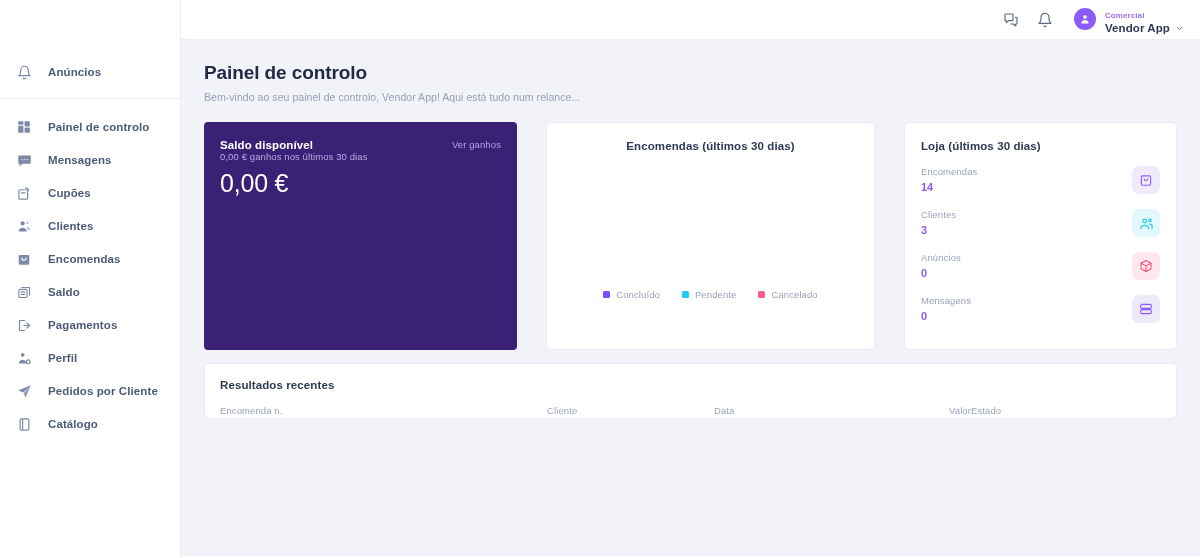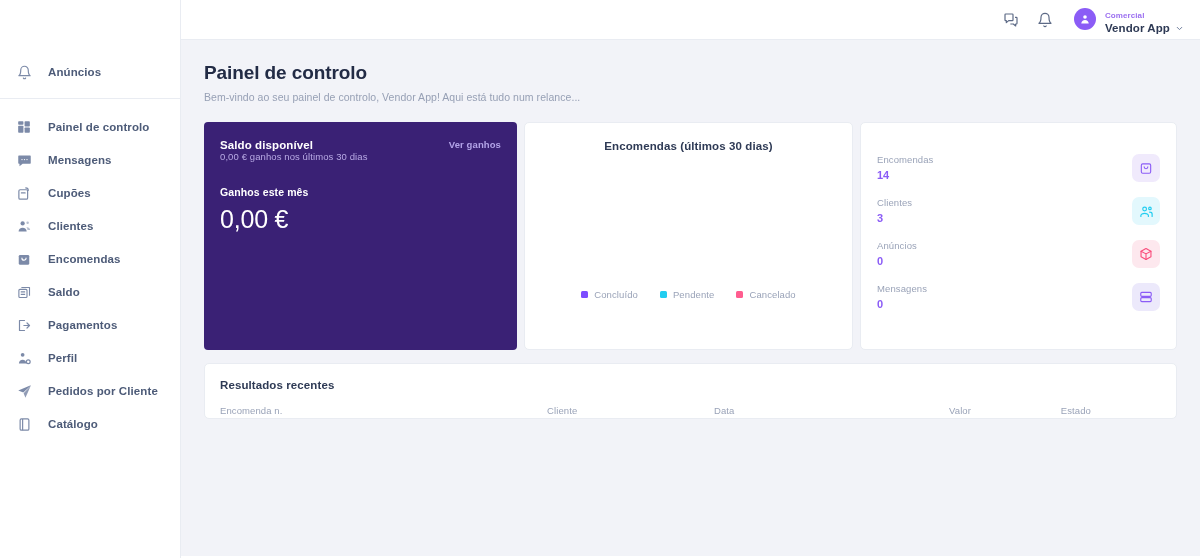--- a/index.html
+++ b/index.html
@@ -101,40 +101,40 @@
     font-size: 19px; font-weight: 700; color: #222b45;
     letter-spacing: -.1px;
   }
   .page-sub {
     font-size: 10.5px; color: #97a0b5; margin-top: 7px;
     letter-spacing: .05px;
   }
 
   
   .cards {
-    display: flex; gap: 7px; margin-top: 19px;
+    display: flex; gap: 29px; margin-top: 19px;
   }
   .card {
     background: #ffffff;
     border: 1px solid #e9ecf2;
     border-radius: 5px;
   }
   .card-balance {
     flex: 0 0 313px;
     background: #3a2175;
     border: none;
     border-radius: 4px;
     height: 228px;
     padding: 17px 16px 0 16px;
     position: relative;
   }
   .bal-head { display: flex; justify-content: space-between; align-items: flex-start; }
   .bal-title { font-size: 11.5px; font-weight: 700; color: #ffffff; letter-spacing: .1px; }
   .bal-link {
-    font-size: 9.5px; color: #b3a4e8; cursor: pointer; font-weight: 700;
+    font-size: 9.5px; color: #b3a4e8; cursor: pointer; font-weight: 400;
     letter-spacing: .1px;
   }
   .bal-amount {
     font-size: 25px; font-weight: 700; color: #ffffff;
     margin-top: 9px; letter-spacing: -.2px;
   }
   .bal-note {
     font-size: 9.5px; color: #b9abe5; margin-top: 0; letter-spacing: .1px;
   }
   .bal-sub-title {
@@ -195,21 +195,21 @@
     letter-spacing: .1px;
   }
   .tbl-head {
     display: flex; margin-top: 14px;
     font-size: 9.5px; color: #9aa3b8; letter-spacing: .1px;
   }
   .th-order { width: 327px; }
   .th-client { width: 167px; }
   .th-date { width: 126px; }
   .th-value { width: 131px; text-align: right; }
-  .th-status { width: 120px; text-align: right; }
+  .th-status { width: 120px; }
 </style>
 </head>
 <body>
 
 <div class="app">
 
   <aside class="sidebar">
 
     <div class="nav-group-1">
       <div class="nav-item">
@@ -382,21 +382,20 @@
       <div class="page-sub">Bem-vindo ao seu painel de controlo, Vendor App! Aqui está tudo num relance...</div>
 
       <div class="cards">
 
         <section class="card card-balance">
           <div class="bal-head">
             <span class="bal-title">Saldo disponível</span>
             <span class="bal-link">Ver ganhos</span>
           </div>
           <div class="bal-note">0,00 € ganhos nos últimos 30 dias</div>
-          <div class="bal-sub-title">Ganhos este mês</div>
           <div class="bal-sub-amount">0,00 €</div>
         </section>
 
         <section class="card card-chart">
           <div class="card-heading">Encomendas (últimos 30 dias)</div>
           <div class="chart-plot"></div>
           <div class="legend">
             <span class="legend-item">
               <span class="legend-dot" style="background:#7c4dff"></span>
               <span class="legend-label">Concluído</span>
@@ -406,20 +405,21 @@
               <span class="legend-label">Pendente</span>
             </span>
             <span class="legend-item">
               <span class="legend-dot" style="background:#ff5d8f"></span>
               <span class="legend-label">Cancelado</span>
             </span>
           </div>
         </section>
 
         <section class="card card-stats">
+          <div class="card-heading">Loja (últimos 30 dias)</div>
           <div class="stat-list">
 
             <div class="stat-row">
               <span class="stat-text">
                 <span class="stat-label" style="display:block">Encomendas</span>
                 <span class="stat-value" style="display:block">14</span>
               </span>
               <span class="stat-ico" style="background:#f0eafc;color:#8b5cf6">
                 <svg width="14" height="14" viewBox="0 0 24 24" fill="none" stroke="currentColor" stroke-width="1.9" stroke-linecap="round" stroke-linejoin="round">
                   <rect x="4" y="5" width="16" height="16" rx="2.4"></rect>

